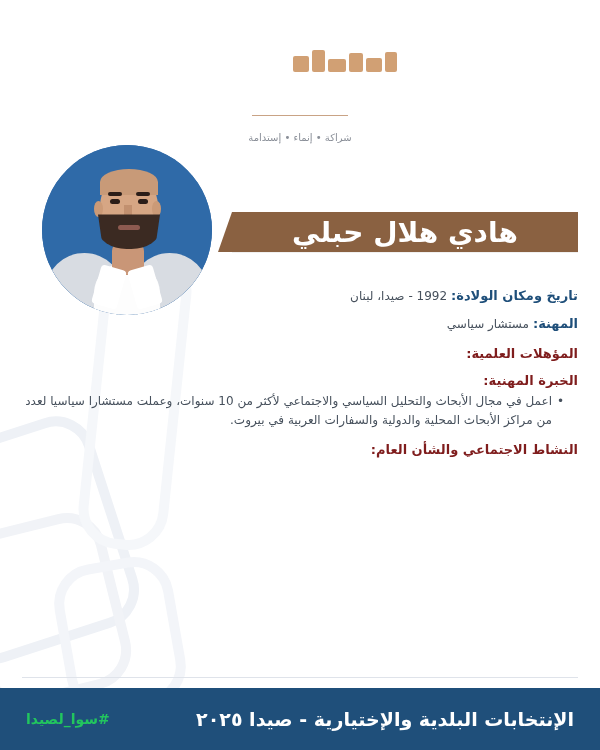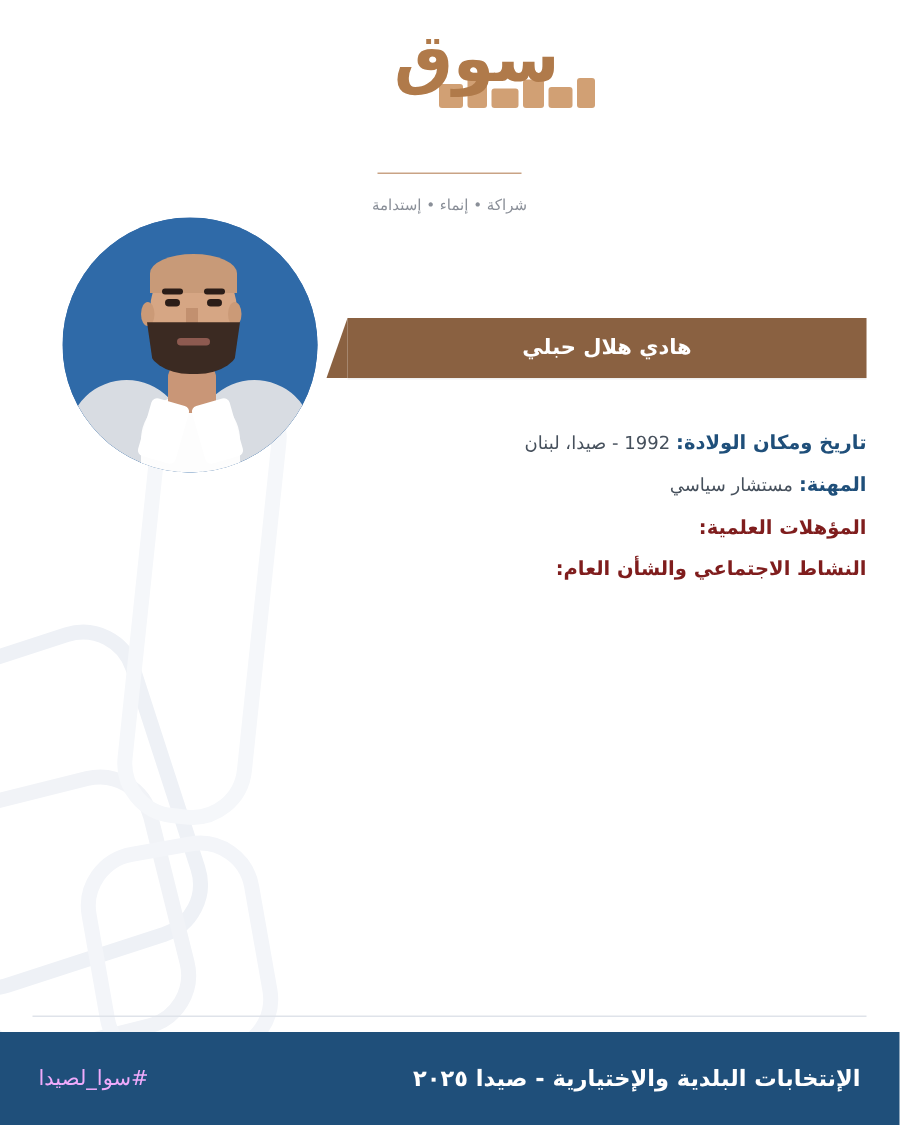--- a/index.html
+++ b/index.html
@@ -162,21 +162,21 @@
   }
   .name-banner::before {
     content: "";
     position: absolute; right: 100%; top: 0;
     border-style: solid;
     border-width: 0 0 40px 14px;
     border-color: transparent transparent #8a6141 transparent;
   }
   .name-text {
     color: #ffffff;
-    font-size: 14px;
+    font-size: 28px;
     font-weight: bold;
     letter-spacing: .5px;
   }
 
   
   .info {
     position: absolute;
     top: 286px; right: 22px; left: 20px;
     text-align: right;
   }
@@ -226,24 +226,24 @@
   }
   .footer {
     position: absolute;
     left: 0; right: 0; bottom: 0;
     height: 62px;
     background: #1f4f7a;
     display: flex; align-items: center; justify-content: space-between;
     padding: 0 26px;
   }
   .footer-right {
-    color: #ffffff; font-size: 15px; font-weight: bold;
+    color: #ffffff; font-size: 19px; font-weight: bold;
   }
   .footer-left {
-    color: #f0abfc; font-size: 14px; font-weight: normal;
+    color: #22c55e; font-size: 14px; font-weight: bold;
   }
 </style>
 </head>
 <body>
 
 <div class="page">
 
   <div class="bg-shape bg-1"></div>
   <div class="bg-shape bg-2"></div>
   <div class="bg-shape bg-3"></div>
@@ -252,21 +252,20 @@
   <div class="logo-wrap">
     <div class="logo-art">
       <div class="logo-blocks">
         <span class="blk" style="left:0;  top:6px;  width:16px; height:16px;"></span>
         <span class="blk" style="left:19px;top:0;   width:13px; height:22px;"></span>
         <span class="blk" style="left:35px;top:9px; width:18px; height:13px;"></span>
         <span class="blk" style="left:56px;top:3px; width:14px; height:19px;"></span>
         <span class="blk" style="left:73px;top:8px; width:16px; height:14px;"></span>
         <span class="blk" style="left:92px;top:2px; width:12px; height:20px;"></span>
       </div>
-      <div class="logo-word logo-souk">سوق</div>
     </div>
     <div class="logo-rule"></div>
     <div class="logo-tag">شراكة • إنماء • إستدامة</div>
   </div>
 
   <div class="portrait">
     <div class="p-bg"></div>
     <div class="p-shoulder-l"></div>
     <div class="p-shoulder-r"></div>
     <div class="p-shirt"></div>
@@ -299,20 +298,26 @@
 
     <div class="line">
       <span class="lbl">المهنة:</span>
       <span class="val">مستشار سياسي</span>
     </div>
 
     <div class="block">
       <div class="block-title">المؤهلات العلمية:</div>
     </div>
 
+    <div class="block">
+      <div class="block-title">الخبرة المهنية:</div>
+      <ul class="bullets">
+        <li>اعمل في مجال الأبحاث والتحليل السياسي والاجتماعي لأكثر من 10 سنوات، وعملت مستشارا سياسيا لعدد من مراكز الأبحاث المحلية والدولية والسفارات العربية في بيروت.</li>
+      </ul>
+    </div>
 
     <div class="block">
       <div class="block-title">النشاط الاجتماعي والشأن العام:</div>
     </div>
 
   </div>
 
   <div class="footer-rule"></div>
 
   <div class="footer">

